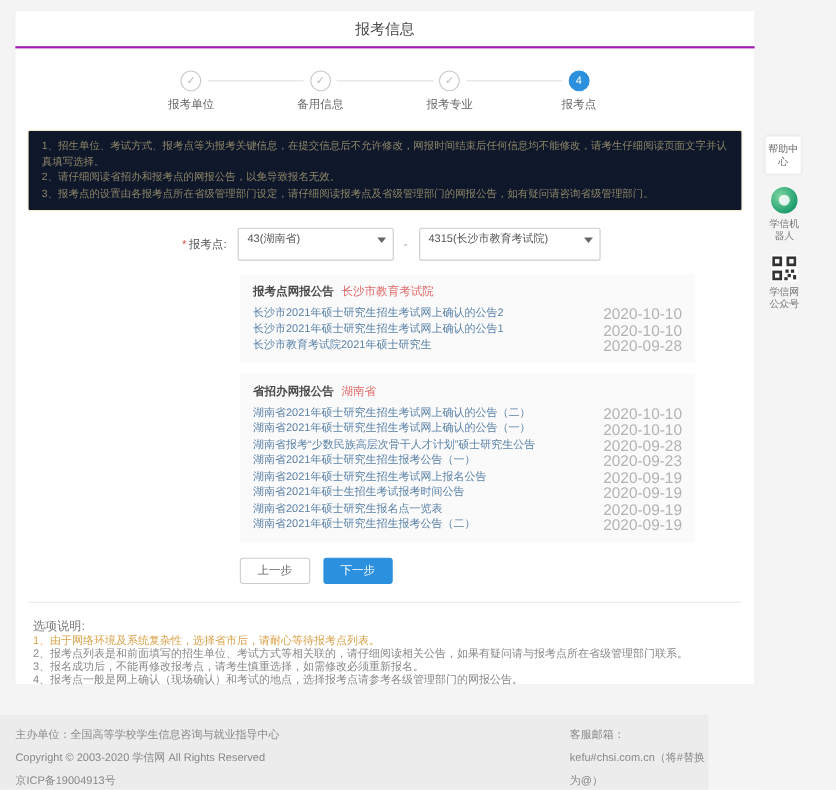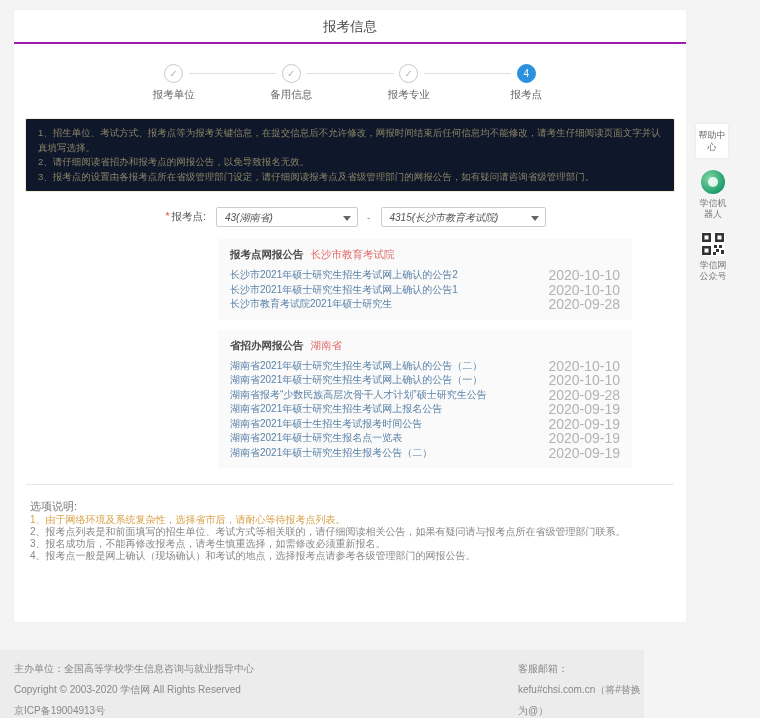--- a/index.html
+++ b/index.html
@@ -45,25 +45,24 @@
   .notice {
     margin: 16px 11px 0 11px; padding: 7px 12px;
     background: #0f172a; border: 1px solid #f3ecd2; border-radius: 2px;
   }
   .notice p { font-size: 9.5px; line-height: 14.5px; color: #8c8567; }
   
   .form-row { margin-top: 15px; display: flex; align-items: center; font-size: 10.5px; }
   .form-label { width: 192px; text-align: right; color: #555; }
   .req { color: #d9534f; margin-right: 2px; }
   .select {
-    position: relative; height: 20px; line-height: 19px;
+    position: relative; height: 30px; line-height: 19px;
     border: 1px solid #ccc; border-radius: 2px; background: #fff;
     padding: 0 18px 0 8px; color: #555; font-size: 10px; cursor: pointer;
     margin-left: 10px;
-    font-style: italic;
   }
   .select .caret {
     position: absolute; right: 6px; top: 8px;
     width: 0; height: 0; border-left: 4px solid transparent;
     border-right: 4px solid transparent; border-top: 5px solid #666;
   }
   .select.province { width: 142px; }
   .select.site { width: 165px; }
   .dash { margin-left: 9px; color: #999; }
   
@@ -201,37 +200,45 @@
     </div>
     <div class="brow">
       <a>湖南省2021年硕士研究生招生考试网上确认的公告（一）</a>
       <span class="bd">2020-10-10</span>
     </div>
     <div class="brow">
       <a>湖南省报考“少数民族高层次骨干人才计划”硕士研究生公告</a>
       <span class="bd">2020-09-28</span>
     </div>
     <div class="brow">
+      <a>湖南省2021年硕士研究生招生报考公告（一）</a>
+      <span class="bd">2020-09-23</span>
+    </div>
+    <div class="brow">
       <a>湖南省2021年硕士研究生招生考试网上报名公告</a>
       <span class="bd">2020-09-19</span>
     </div>
     <div class="brow">
       <a>湖南省2021年硕士生招生考试报考时间公告</a>
       <span class="bd">2020-09-19</span>
     </div>
     <div class="brow">
       <a>湖南省2021年硕士研究生报名点一览表</a>
       <span class="bd">2020-09-19</span>
     </div>
     <div class="brow">
       <a>湖南省2021年硕士研究生招生报考公告（二）</a>
       <span class="bd">2020-09-19</span>
     </div>
   </div>
 
+  <div class="btn-row">
+    <div class="btn prev">上一步</div>
+    <div class="btn next">下一步</div>
+  </div>
 
   <div class="divider"></div>
 
   <div class="opts">
     <div class="opts-title">选项说明:</div>
     <p class="warn">1、由于网络环境及系统复杂性，选择省市后，请耐心等待报考点列表。</p>
     <p>2、报考点列表是和前面填写的招生单位、考试方式等相关联的，请仔细阅读相关公告，如果有疑问请与报考点所在省级管理部门联系。</p>
     <p>3、报名成功后，不能再修改报考点，请考生慎重选择，如需修改必须重新报名。</p>
     <p>4、报考点一般是网上确认（现场确认）和考试的地点，选择报考点请参考各级管理部门的网报公告。</p>
   </div>

